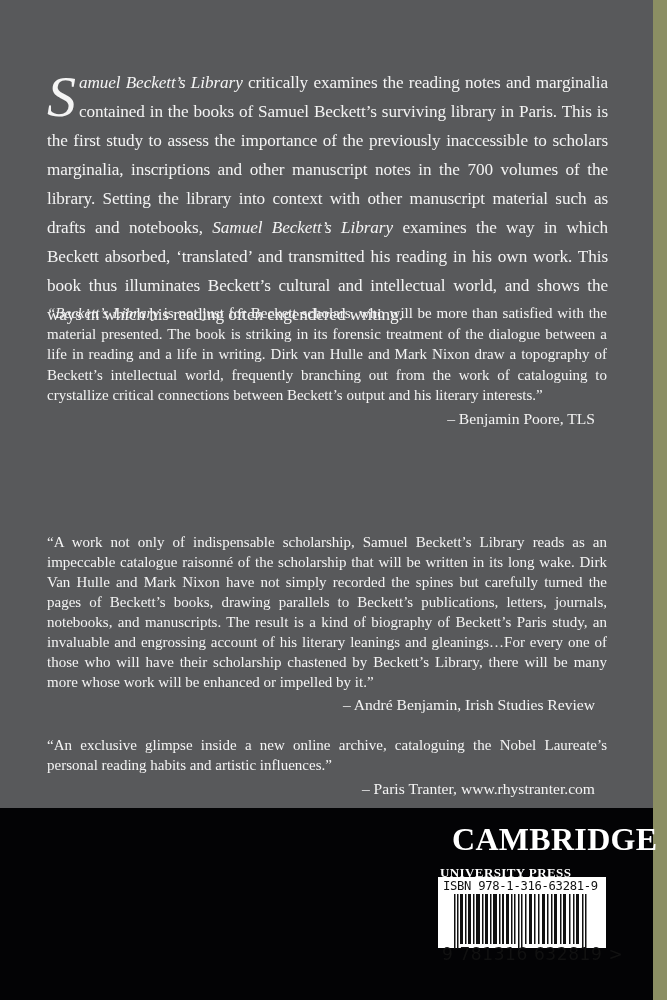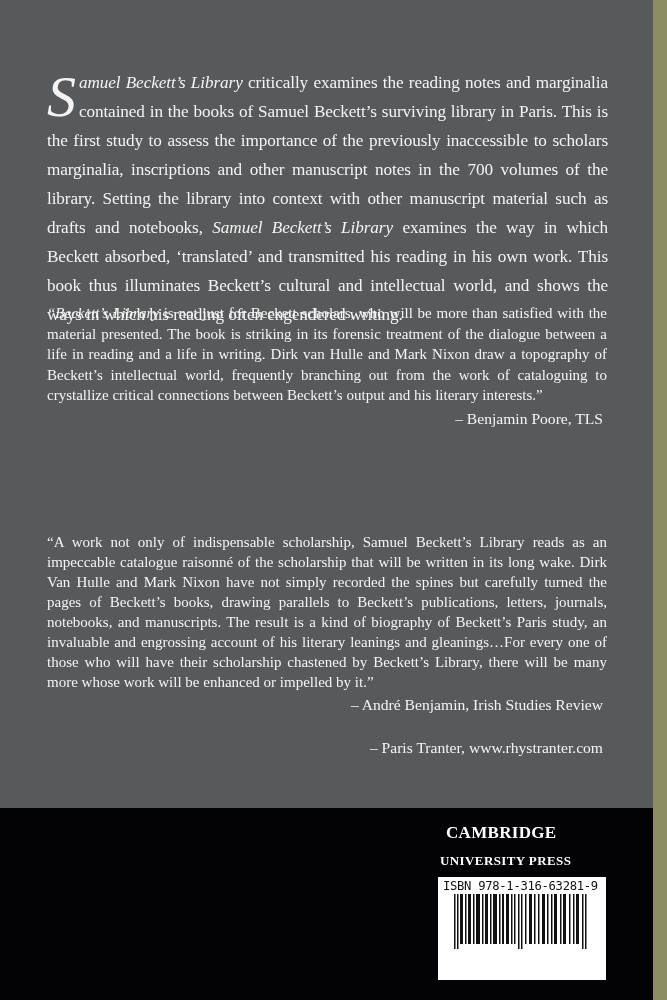--- a/index.html
+++ b/index.html
@@ -38,48 +38,48 @@
     }
     .quote { margin: 0; }
     .quote-text {
       font-family: "Liberation Serif", "DejaVu Serif", serif;
       font-size: 15px; line-height: 20.3px;
       text-align: justify; margin: 0;
     }
     .quote-src {
       font-family: "Liberation Serif", "DejaVu Serif", serif;
       font-size: 15.6px; line-height: 20.3px;
-      text-align: right; margin: 3px 4px 0 0;
+      text-align: right; margin: 3px 12px 0 0;
     }
     .q1 { position: absolute; left: 47px; top: 303px; width: 560px; }
     .q2 { position: absolute; left: 47px; top: 451px; width: 560px; }
     .q3 { position: absolute; left: 47px; top: 532px; width: 560px; }
     .q4 { position: absolute; left: 47px; top: 735px; width: 560px; }
     .q1 .quote-text { line-height: 20.5px; }
     .q3 .quote-text { line-height: 20px; }
     .publisher {
       position: absolute; left: 440px; top: 814px; width: 170px;
       color: #ffffff;
     }
     .pub-name {
       font-family: "Liberation Serif", "DejaVu Serif", serif;
-      font-weight: bold; font-size: 17px; line-height: 26px;
-      letter-spacing: 0.3px; margin: 6px;
+      font-weight: bold; font-size: 32px; line-height: 26px;
+      letter-spacing: 0.3px; margin: 12px;
     }
     .pub-sub {
       font-family: "Liberation Serif", "DejaVu Serif", serif;
       font-weight: bold; font-size: 13px; line-height: 18px;
       letter-spacing: 0.4px; margin: 0;
     }
     .pub-url {
       font-family: "Liberation Sans", "DejaVu Sans", sans-serif;
       font-weight: bold; font-size: 11.5px; line-height: 16px; margin: 9px;
     }
     .barcode-box {
-      position: absolute; left: 438px; top: 877px; width: 168px; height: 103px;
+      position: absolute; left: 438px; top: 877px; width: 168px; height: 71px;
       background: #ffffff; color: #111;
       box-sizing: border-box;
     }
     .isbn-label {
       position: absolute; left: 5px; top: 2px;
       font-family: "DejaVu Sans Mono", "Liberation Mono", monospace;
       font-size: 12.2px; line-height: 14px; color: #111; letter-spacing: -0.3px;
     }
     .bars {
       position: absolute; left: 16px; top: 17px; width: 140px; height: 55px;
@@ -112,20 +112,21 @@
 
 <div class="quote q2">
 </div>
 
 <div class="quote q3">
   <p class="quote-text">“A work not only of indispensable scholarship, Samuel Beckett’s Library reads as an impeccable catalogue raisonné of the scholarship that will be written in its long wake. Dirk Van Hulle and Mark Nixon have not simply recorded the spines but carefully turned the pages of Beckett’s books, drawing parallels to Beckett’s publications, letters, journals, notebooks, and manuscripts. The result is a kind of biography of Beckett’s Paris study, an invaluable and engrossing account of his literary leanings and gleanings…For every one of those who will have their scholarship chastened by Beckett’s Library, there will be many more whose work will be enhanced or impelled by it.”</p>
   <p class="quote-src">– André Benjamin, Irish Studies Review</p>
 </div>
 
 <div class="quote q4">
+  <p class="quote-text">“An exclusive glimpse inside a new online archive, cataloguing the Nobel Laureate’s personal reading habits and artistic influences.”</p>
   <p class="quote-src">– Paris Tranter, www.rhystranter.com</p>
 </div>
 
 <div class="publisher">
   <p class="pub-name">CAMBRIDGE</p>
   <p class="pub-sub">UNIVERSITY PRESS</p>
   <p class="pub-url">www.cambridge.org</p>
 </div>
 
 <div class="barcode-box">
@@ -160,13 +161,14 @@
       <rect x="100" y="0" width="3" height="50"></rect>
       <rect x="106" y="0" width="1.5" height="50"></rect>
       <rect x="109" y="0" width="3" height="50"></rect>
       <rect x="115" y="0" width="1.5" height="50"></rect>
       <rect x="119" y="0" width="1.5" height="50"></rect>
       <rect x="122" y="0" width="3" height="50"></rect>
       <rect x="128" y="0" width="1.5" height="55"></rect>
       <rect x="131" y="0" width="1.5" height="55"></rect>
     </g>
   </svg>
+  <div class="barcode-digits">9 781316 632819 &gt;</div>
 </div>
 
 </body></html>

